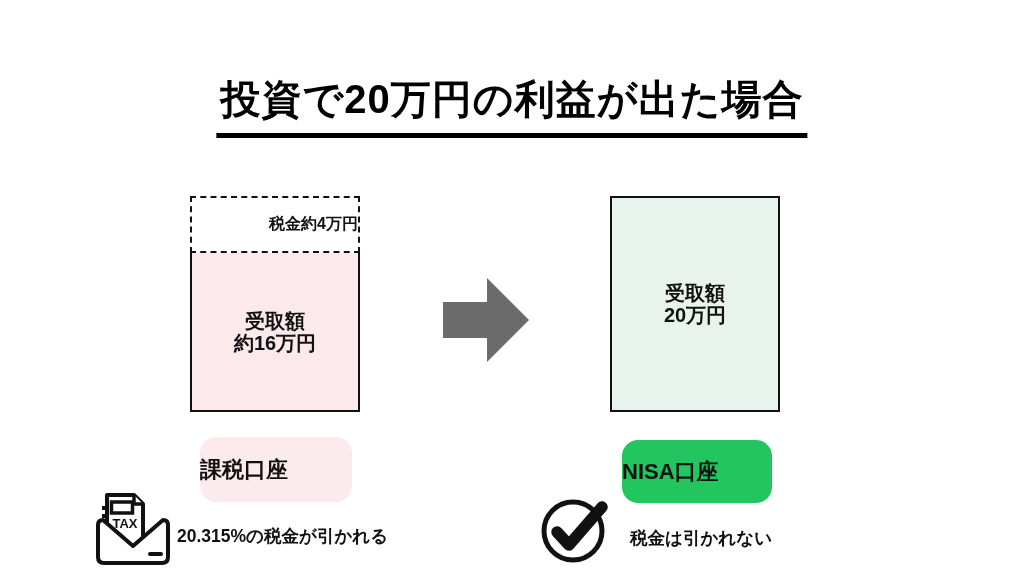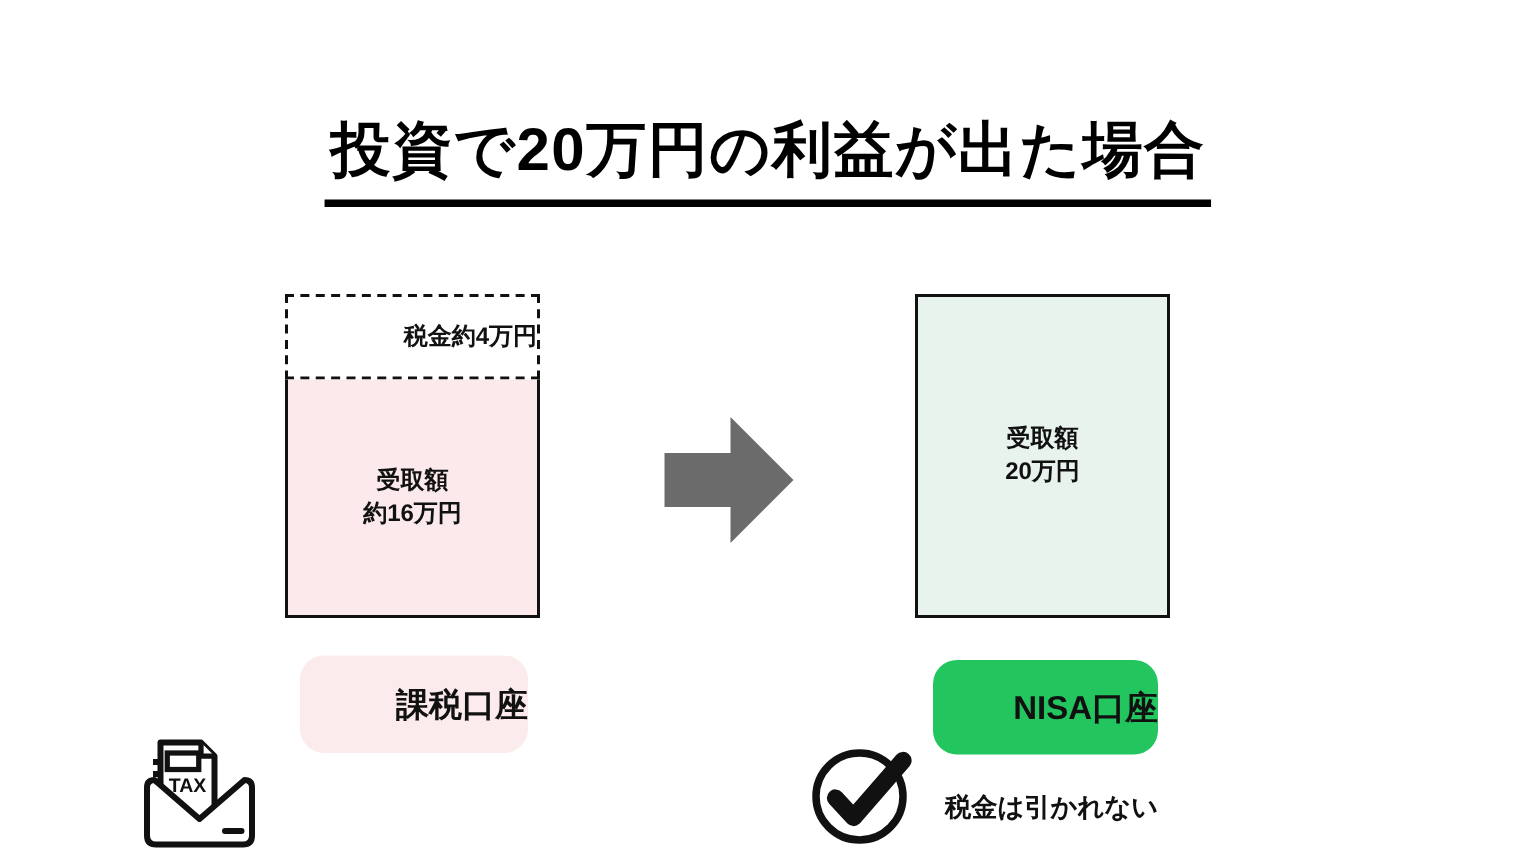--- a/index.html
+++ b/index.html
@@ -22,36 +22,36 @@
   
   .tax-box {
     position: absolute; left: 190px; top: 196px; width: 170px; height: 57px;
     box-sizing: border-box; border: 2px dashed #111; background: #ffffff;
     display: flex; align-items: center; justify-content: flex-end;
     font-size: 16px; font-weight: 700;
   }
   .receive-box {
     position: absolute; box-sizing: border-box; border: 2px solid #111;
     display: flex; flex-direction: column; align-items: center; justify-content: center;
-    font-size: 16px; font-weight: 700; line-height: 22px; text-align: center;
+    font-size: 20px; font-weight: 700; line-height: 22px; text-align: center;
   }
   .receive-box.pink {
     left: 190px; top: 253px; width: 170px; height: 159px;
     background: #fce9ec; border-top: none;
   }
   .receive-box.green {
     left: 610px; top: 196px; width: 170px; height: 216px;
     background: #e7f3ec;
   }
 
   .arrow-svg { position: absolute; left: 440px; top: 275px; width: 92px; height: 90px; }
 
   .pill {
     position: absolute; border-radius: 16px;
-    display: flex; align-items: center; justify-content: flex-end;
+    display: flex; align-items: center; justify-content: flex-start;
     font-size: 22px; font-weight: 800; color: #111;
   }
   .pill.pink-pill { left: 200px; top: 437px; width: 152px; height: 65px; background: #fcebed; }
   .pill.green-pill { left: 622px; top: 440px; width: 150px; height: 63px; background: #22c55e; }
 
   .icon-svg { position: absolute; }
   .tax-envelope { left: 92px; top: 489px; width: 82px; height: 78px; }
   .check-circle { left: 538px; top: 496px; width: 74px; height: 68px; }
 
   .caption {
@@ -98,20 +98,21 @@
     <path d="M15 60 V6 H42 L51 15 V60" fill="#ffffff" stroke="#111111" stroke-width="4" stroke-linejoin="round"></path>
     <path d="M42 6 V15 H51" fill="#ffffff" stroke="#111111" stroke-width="3.5" stroke-linejoin="round"></path>
     <rect x="19.5" y="13" width="21" height="11" fill="#ffffff" stroke="#111111" stroke-width="3.5"></rect>
     <rect x="10" y="17" width="3.5" height="4" fill="#111111"></rect>
     <rect x="10" y="25" width="3.5" height="4" fill="#111111"></rect>
     <text x="33" y="39" text-anchor="middle" font-size="13" font-weight="bold" fill="#111111">TAX</text>
 
     <path d="M11 31 L41 57 L71 31 Q76 31 76 36 V68 Q76 74 70 74 H12 Q6 74 6 68 V36 Q6 31 11 31 Z" fill="#ffffff" stroke="#111111" stroke-width="4" stroke-linejoin="round"></path>
     <line x1="58" y1="65" x2="69" y2="65" stroke="#111111" stroke-width="4" stroke-linecap="round"></line>
   </svg>
+  <div class="caption left-note">20.315%の税金が引かれる</div>
 
   <svg class="icon-svg check-circle" viewBox="0 0 74 68" aria-hidden="true">
     <circle cx="35" cy="35" r="29" fill="none" stroke="#111111" stroke-width="5"></circle>
     <path d="M19 36 L31 49 L64 11" fill="none" stroke="#111111" stroke-width="11.5" stroke-linecap="round" stroke-linejoin="round"></path>
   </svg>
   <div class="caption right-note">税金は引かれない</div>
 
 </div>
 
 </body></html>

